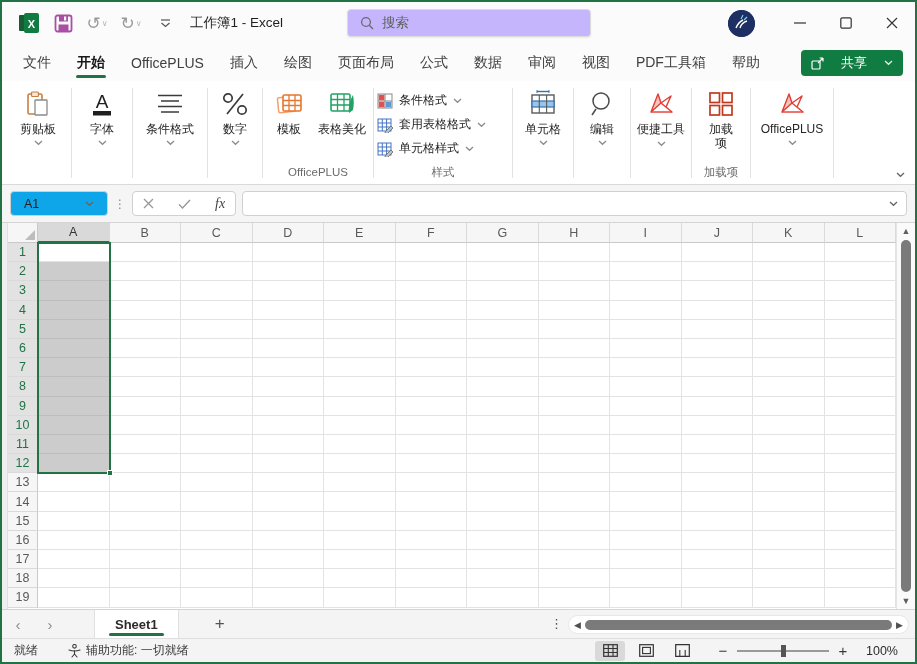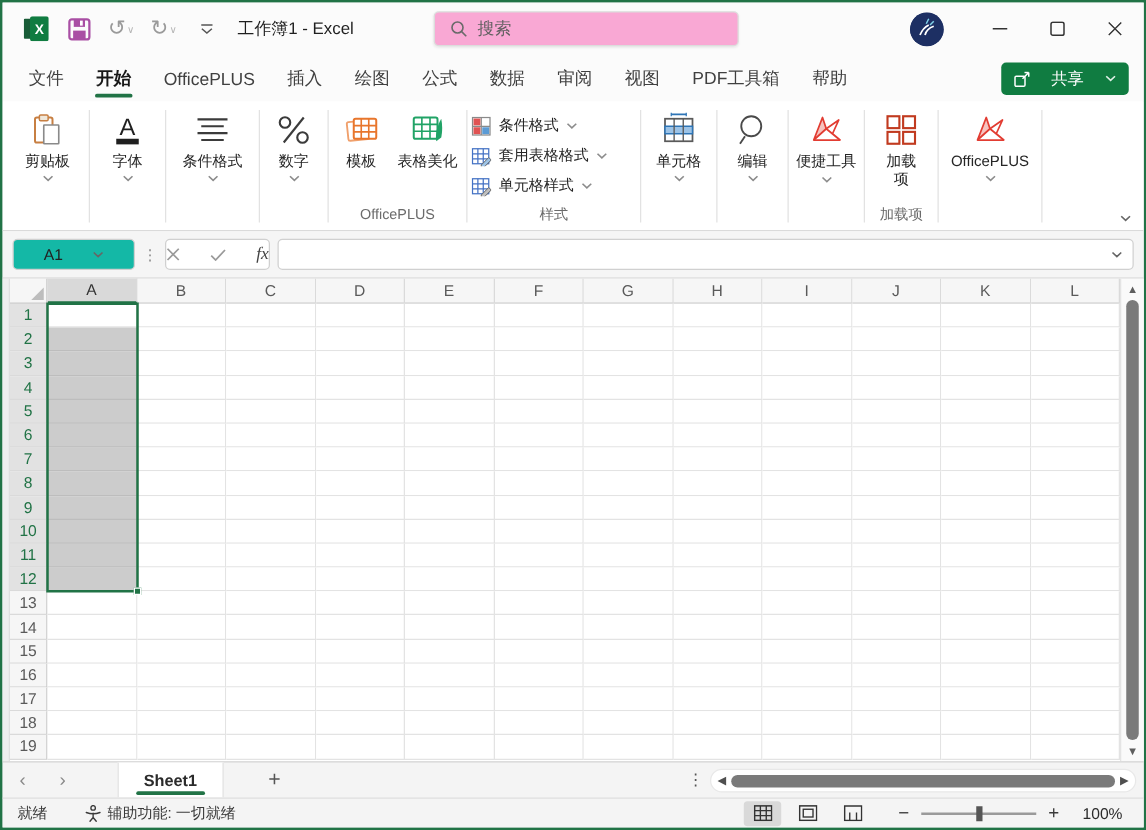--- a/index.html
+++ b/index.html
@@ -10,21 +10,21 @@
     font-family:"Liberation Sans","DejaVu Sans",sans-serif;color:#333;
     -webkit-font-smoothing:antialiased;
   }
   
   .titlebar{position:absolute;left:0;top:0;width:913px;height:42px;background:#fbfbfb;display:flex;align-items:center;}
   .qat{display:flex;align-items:center;gap:4px;padding-left:12px;}
   .qbtn{width:30px;height:30px;display:flex;align-items:center;justify-content:center;border-radius:4px;}
   .undoredo{display:flex;align-items:center;color:#9a9a9a;font-size:17px;}
   .undoredo .mini{font-size:8px;color:#b5b5b5;margin-left:1px;}
   .wtitle{font-size:13.5px;color:#1f1f1f;margin-left:10px;white-space:nowrap;}
-  .searchbox{position:absolute;left:345px;top:7px;width:244px;height:28px;background:#f9a8d4;border:1px solid #dcdcdc;border-radius:4px;box-shadow:0 1px 2px rgba(0,0,0,.07);display:flex;align-items:center;padding-left:12px;gap:8px;color:#5f5f5f;font-size:13.5px;}
+  .searchbox{position:absolute;left:345px;top:7px;width:244px;height:28px;background:#c4b5fd;border:1px solid #dcdcdc;border-radius:4px;box-shadow:0 1px 2px rgba(0,0,0,.07);display:flex;align-items:center;padding-left:12px;gap:8px;color:#5f5f5f;font-size:13.5px;}
   .titlebar-right{position:absolute;right:0;top:0;height:42px;display:flex;align-items:center;}
   .avatar{width:27px;height:27px;border-radius:50%;background:#1d2f63;margin-right:22px;display:flex;align-items:center;justify-content:center;overflow:hidden;}
   .caption-btn{width:46px;height:42px;display:flex;align-items:center;justify-content:center;color:#333;}
   
   .tabrow{position:absolute;left:0;top:42px;width:913px;height:37px;background:#fbfbfb;display:flex;align-items:center;}
   .rtab{position:relative;padding:0 13px;font-size:14px;color:#404040;height:100%;display:flex;align-items:center;cursor:default;white-space:nowrap;}
   .rtab.active{font-weight:700;color:#191919;}
   .rtab.active::after{content:"";position:absolute;left:12px;right:12px;bottom:3px;height:3px;border-radius:2px;background:#217346;}
   .share-btn{position:absolute;right:12px;top:6px;height:26px;background:#107c41;color:#fff;border:none;border-radius:4px;display:flex;align-items:center;gap:17px;padding:0 10px;font-size:13px;font-family:inherit;}
   .share-btn .chev{color:#dff0e6;}
@@ -39,24 +39,24 @@
   .bigbtn .blabel{font-size:12px;color:#262626;text-align:center;line-height:14px;}
   .bigbtn .chev{color:#8c8c8c;margin-top:1px;}
   .stylestack{display:flex;flex-direction:column;justify-content:flex-start;gap:7px;padding-top:8px;}
   .srow{display:flex;align-items:center;gap:6px;font-size:12px;color:#262626;}
   .srow .chev{color:#8c8c8c;}
   .ribbon-collapse{position:absolute;right:10px;bottom:6px;color:#666;}
   .wrap2{width:50px;word-break:break-all;}
   .wrap3{width:34px;word-break:break-all;}
   
   .fbar{position:absolute;left:0;top:183px;width:913px;height:38px;background:#f5f5f5;border-bottom:1px solid #d4d4d4;display:flex;align-items:center;padding:0 8px;gap:6px;}
-  .namebox{width:98px;height:25px;background:#14b8a6;border:1px solid #d0d0d0;border-radius:4px;display:flex;align-items:center;padding:0 24px;font-size:12.5px;color:#222;}
+  .namebox{width:98px;height:25px;background:#0ea5e9;border:1px solid #d0d0d0;border-radius:4px;display:flex;align-items:center;padding:0 13px;font-size:12.5px;color:#222;}
   .namebox .chev{margin-left:auto;color:#666;}
   .fdots{color:#8a8a8a;font-size:12px;letter-spacing:0;line-height:10px;text-align:center;}
-  .fbtns{height:25px;background:#fff;border:1px solid #d0d0d0;border-radius:4px;display:flex;align-items:center;padding:0 0;gap:24px;color:#9a9a9a;}
+  .fbtns{height:25px;background:#fff;border:1px solid #d0d0d0;border-radius:4px;display:flex;align-items:center;padding:0 10px;gap:24px;color:#9a9a9a;}
   .fx{font-family:"Liberation Serif","DejaVu Serif",serif;font-style:italic;font-size:14px;color:#444;}
   .finput{flex:1;height:25px;background:#fff;border:1px solid #d0d0d0;border-radius:4px;display:flex;align-items:center;padding:0 8px;font-size:12.5px;color:#222;}
   .finput .chev{margin-left:auto;color:#666;}
   
   .gridwrap{position:absolute;left:0;top:221px;width:913px;height:386px;background:#fff;}
   .gutter{position:absolute;left:0;top:0;width:6px;height:100%;background:#efefef;border-right:1px solid #e0e0e0;}
   .sheet{position:absolute;left:6px;top:0;display:grid;grid-template-columns:30px repeat(12,71.5px);grid-template-rows:20px repeat(19,19.2px);}
   .corner{background:#f6f6f6;border-right:1px solid #c9c9c9;border-bottom:1px solid #c9c9c9;position:relative;}
   .corner .tri{position:absolute;right:2px;bottom:2px;width:0;height:0;border-left:10px solid transparent;border-bottom:10px solid #bdbdbd;}
   .colh{background:#f6f6f6;border-right:1px solid #dadada;border-bottom:1px solid #c9c9c9;font-size:12.5px;color:#5a5a5a;display:flex;align-items:center;justify-content:center;}
@@ -169,20 +169,21 @@
     </div>
   </div>
 
   <div class="tabrow">
     <div style="display:flex;height:100%;padding-left:8px;">
         <div class="rtab">文件</div>
         <div class="rtab active">开始</div>
         <div class="rtab">OfficePLUS</div>
         <div class="rtab">插入</div>
         <div class="rtab">绘图</div>
+        <div class="rtab">页面布局</div>
         <div class="rtab">公式</div>
         <div class="rtab">数据</div>
         <div class="rtab">审阅</div>
         <div class="rtab">视图</div>
         <div class="rtab">PDF工具箱</div>
         <div class="rtab">帮助</div>
       </div>
     <button class="share-btn">
       <span>
           <svg width="13" height="13" viewBox="0 0 13 13">

